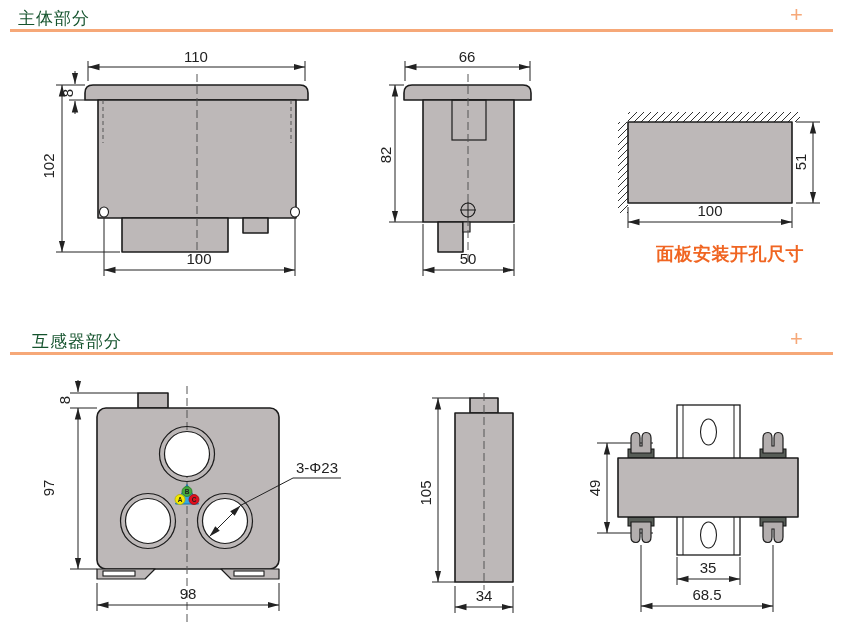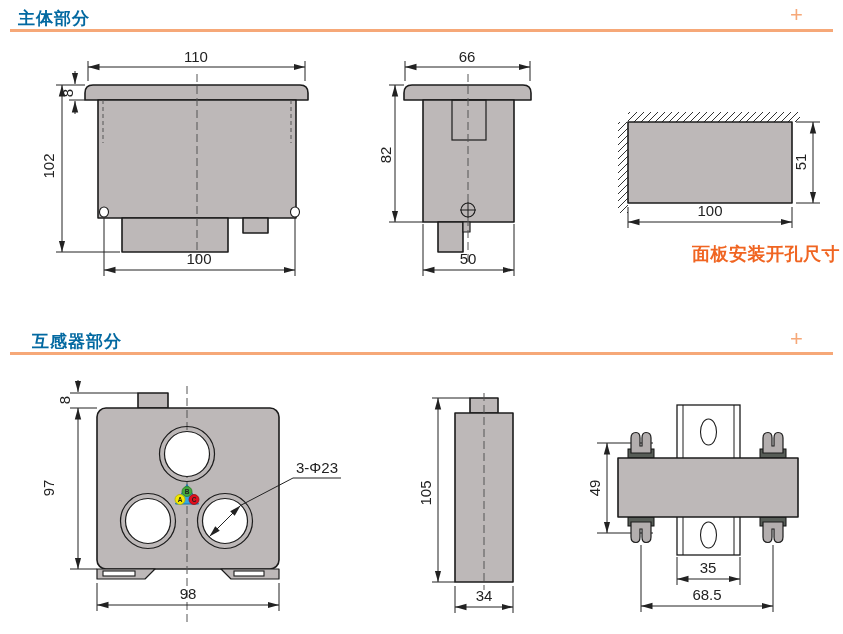--- a/index.html
+++ b/index.html
@@ -1,20 +1,20 @@
 <!DOCTYPE html>
 <html><head>
 <meta charset="utf-8">
 <style>
   html,body{margin:0;padding:0;}
   body{
     width:843px;height:634px;background:#ffffff;position:relative;overflow:hidden;
     font-family:"Liberation Sans","DejaVu Sans",sans-serif;
   }
-  .section-title{position:absolute;color:#0369a1;font-weight:bold;font-size:17px;letter-spacing:1px;}
+  .section-title{position:absolute;color:#14532d;font-weight:normal;font-size:17px;letter-spacing:1px;}
   .rule{position:absolute;height:3px;background:#f6a878;}
   .plus{position:absolute;color:#f6a878;font-size:22px;font-weight:400;line-height:1;cursor:pointer;}
   .caption{position:absolute;color:#f06522;font-weight:bold;font-size:18px;letter-spacing:0.5px;}
   svg{position:absolute;overflow:visible;}
   text.dim{font-family:"Liberation Sans","DejaVu Sans",sans-serif;font-size:15px;fill:#222;}
   text.tiny{font-family:"Liberation Sans","DejaVu Sans",sans-serif;font-size:6.5px;font-weight:bold;fill:#222;}
   .outline{fill:#bdb8b8;stroke:#1c1c1c;stroke-width:1.6;stroke-linejoin:round;}
   .outline2{fill:#bdb8b8;stroke:#1c1c1c;stroke-width:1.2;stroke-linejoin:round;}
   .noline{fill:none;stroke:#1c1c1c;stroke-width:1.2;}
   .whitefill{fill:#ffffff;stroke:#1c1c1c;stroke-width:1.1;}
@@ -117,21 +117,21 @@
   <line class="extline" x1="184" y1="27" x2="208" y2="27"></line>
   <line class="extline" x1="184" y1="108" x2="208" y2="108"></line>
   <line class="dimline" x1="201" y1="27" x2="201" y2="108" marker-start="url(#arwC)" marker-end="url(#arwC)"></line>
   <text class="dim" x="194" y="67" text-anchor="middle" transform="rotate(-90 194 67)">51</text>
 
   <line class="extline" x1="16" y1="112" x2="16" y2="133"></line>
   <line class="extline" x1="180" y1="112" x2="180" y2="133"></line>
   <line class="dimline" x1="16" y1="127" x2="180" y2="127" marker-start="url(#arwC)" marker-end="url(#arwC)"></line>
   <text class="dim" x="98" y="121" text-anchor="middle">100</text>
 </svg>
-<div class="caption" style="left:656px;top:242px;margin-left:36px;">面板安装开孔尺寸</div>
+<div class="caption" style="left:656px;top:242px;">面板安装开孔尺寸</div>
 
 <div class="section-title" style="left:32px;top:330px;">互感器部分</div>
 <div class="plus" style="left:790px;top:328px;">+</div>
 <div class="rule" style="left:10px;top:352px;width:823px;"></div>
 
 <svg style="left:40px;top:378px;" width="320" height="252" viewBox="0 0 320 252">
   <defs>
     <marker id="arwD" viewBox="0 0 12 8" refX="11.5" refY="4" markerWidth="12" markerHeight="8" orient="auto-start-reverse" markerUnits="userSpaceOnUse">
       <path d="M0,0.8 L11.5,4 L0,7.2 Z" fill="#222"></path>
     </marker>

